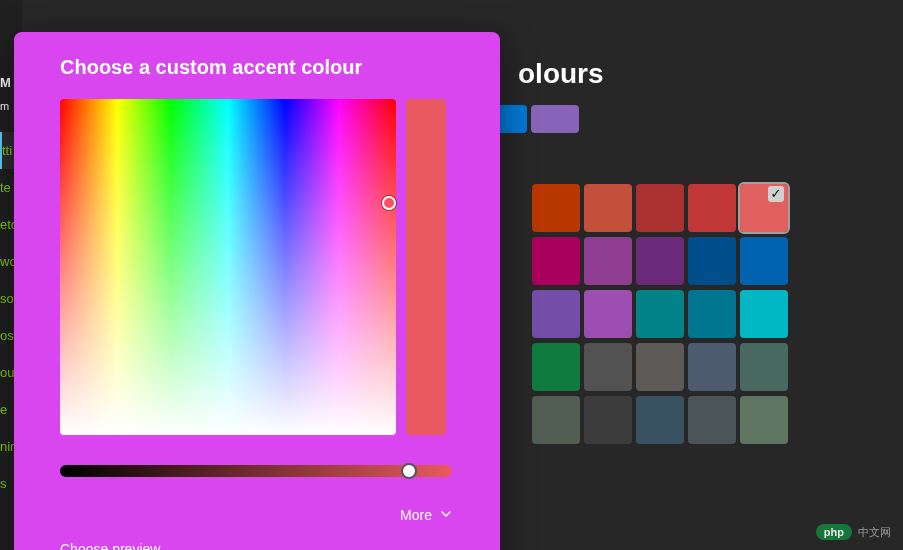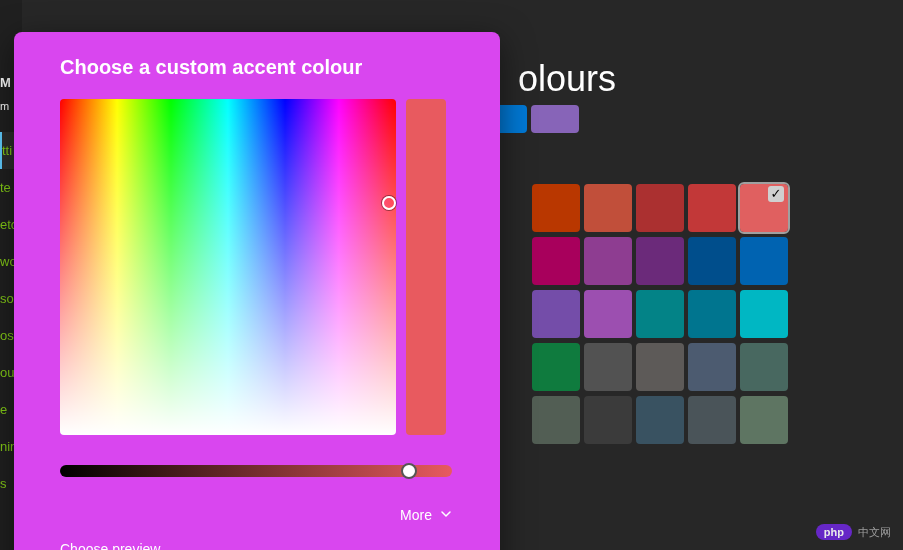--- a/index.html
+++ b/index.html
@@ -42,22 +42,22 @@
       left: 22px;
       top: 0;
       right: 0;
       height: 100%;
       background: #272727;
     }
     .page-title {
       position: absolute;
       left: 496px;
       top: 58px;
-      font-size: 36px;
-      font-weight: 400;
+      font-size: 28px;
+      font-weight: 700;
     }
     .color-row { position: absolute; display: flex; gap: 4px; }
     .row0 { left: 457px; top: 105px; }
     .row1 { left: 510px; top: 184px; }
     .row2 { left: 510px; top: 237px; }
     .row3 { left: 510px; top: 290px; }
     .row4 { left: 510px; top: 343px; }
     .row5 { left: 510px; top: 396px; }
     .swatch {
       width: 48px;
@@ -170,21 +170,21 @@
     .watermark {
       position: absolute;
       right: 12px;
       bottom: 10px;
       display: flex;
       align-items: center;
       gap: 6px;
       opacity: 0.9;
     }
     .watermark-badge {
-      background: #6d28d9;
+      background: #15803d;
       color: #fff;
       font-size: 11px;
       font-weight: bold;
       padding: 2px 8px;
       border-radius: 10px;
     }
     .watermark-text {
       font-size: 11px;
       color: #aaa;
     }

